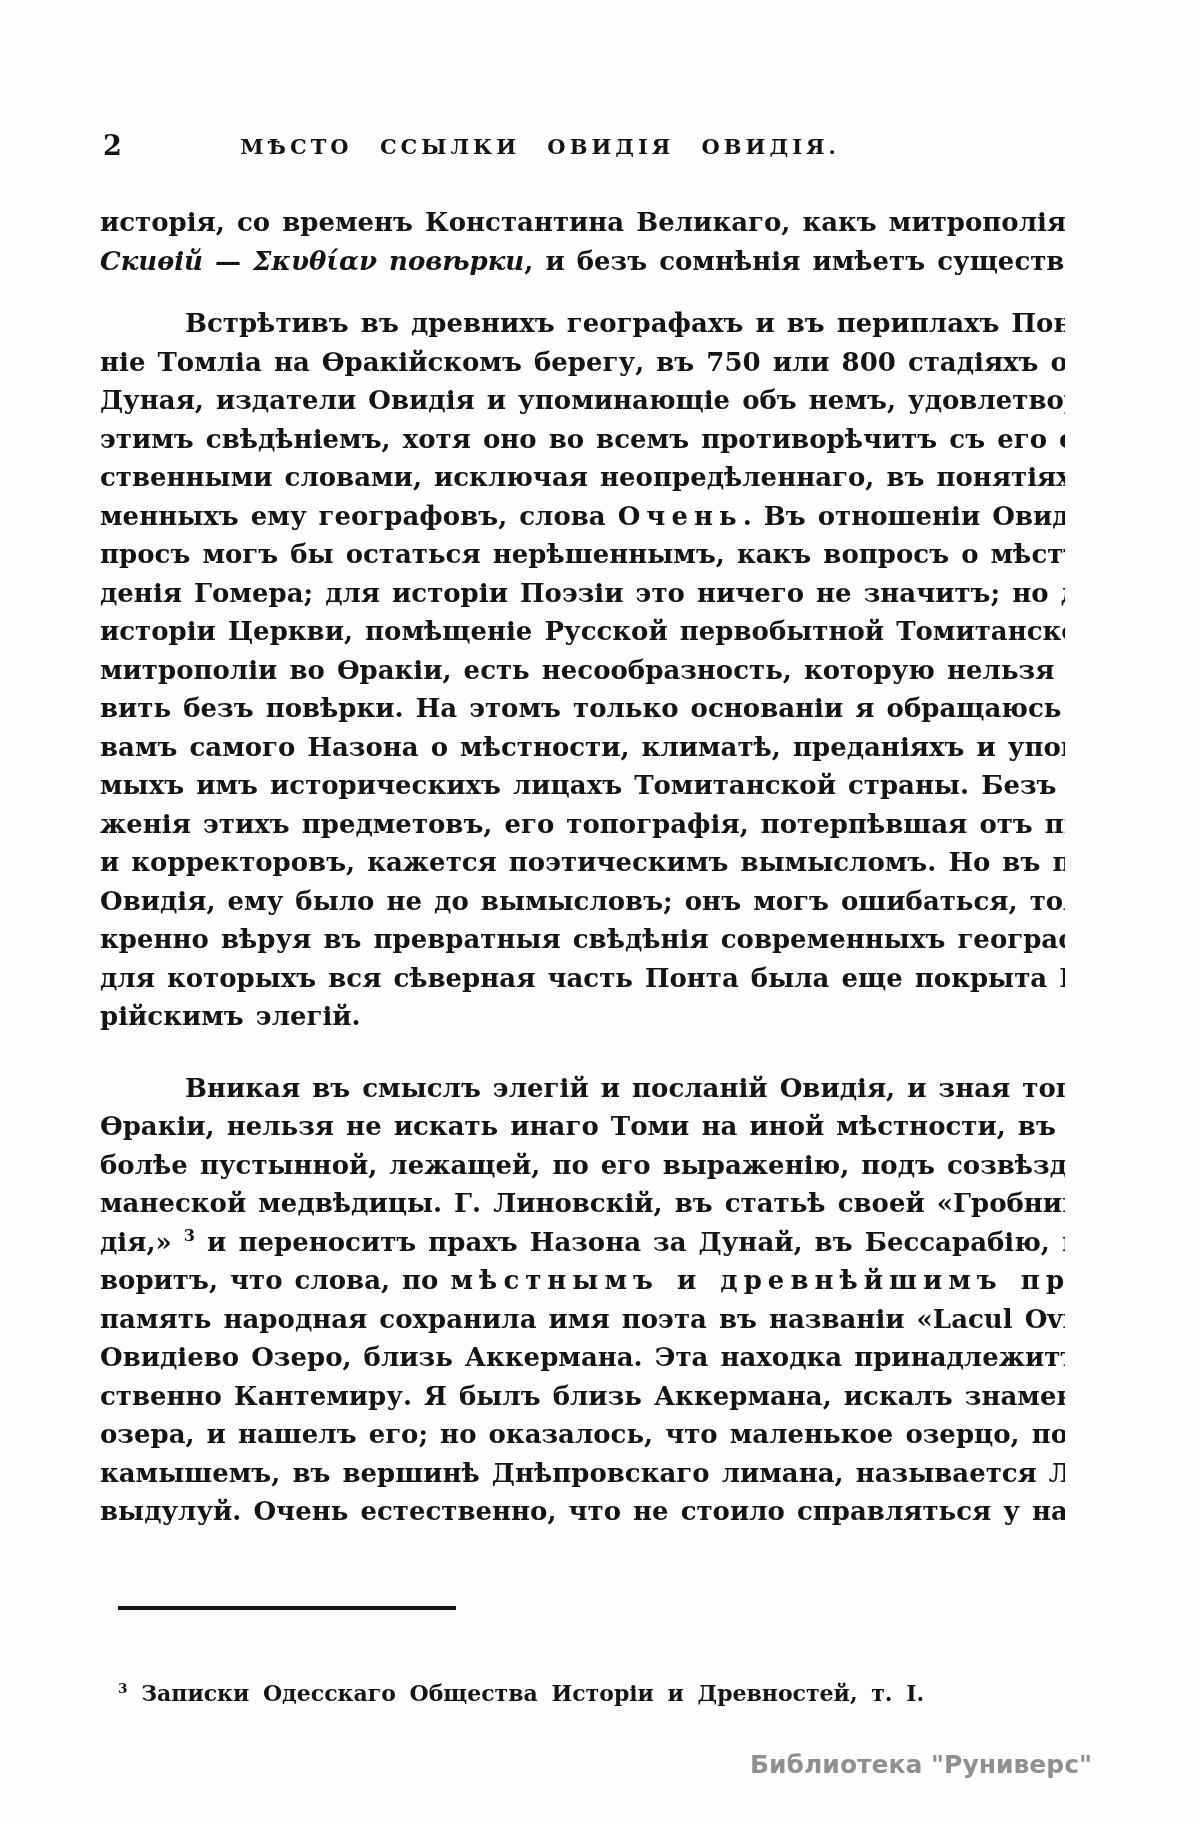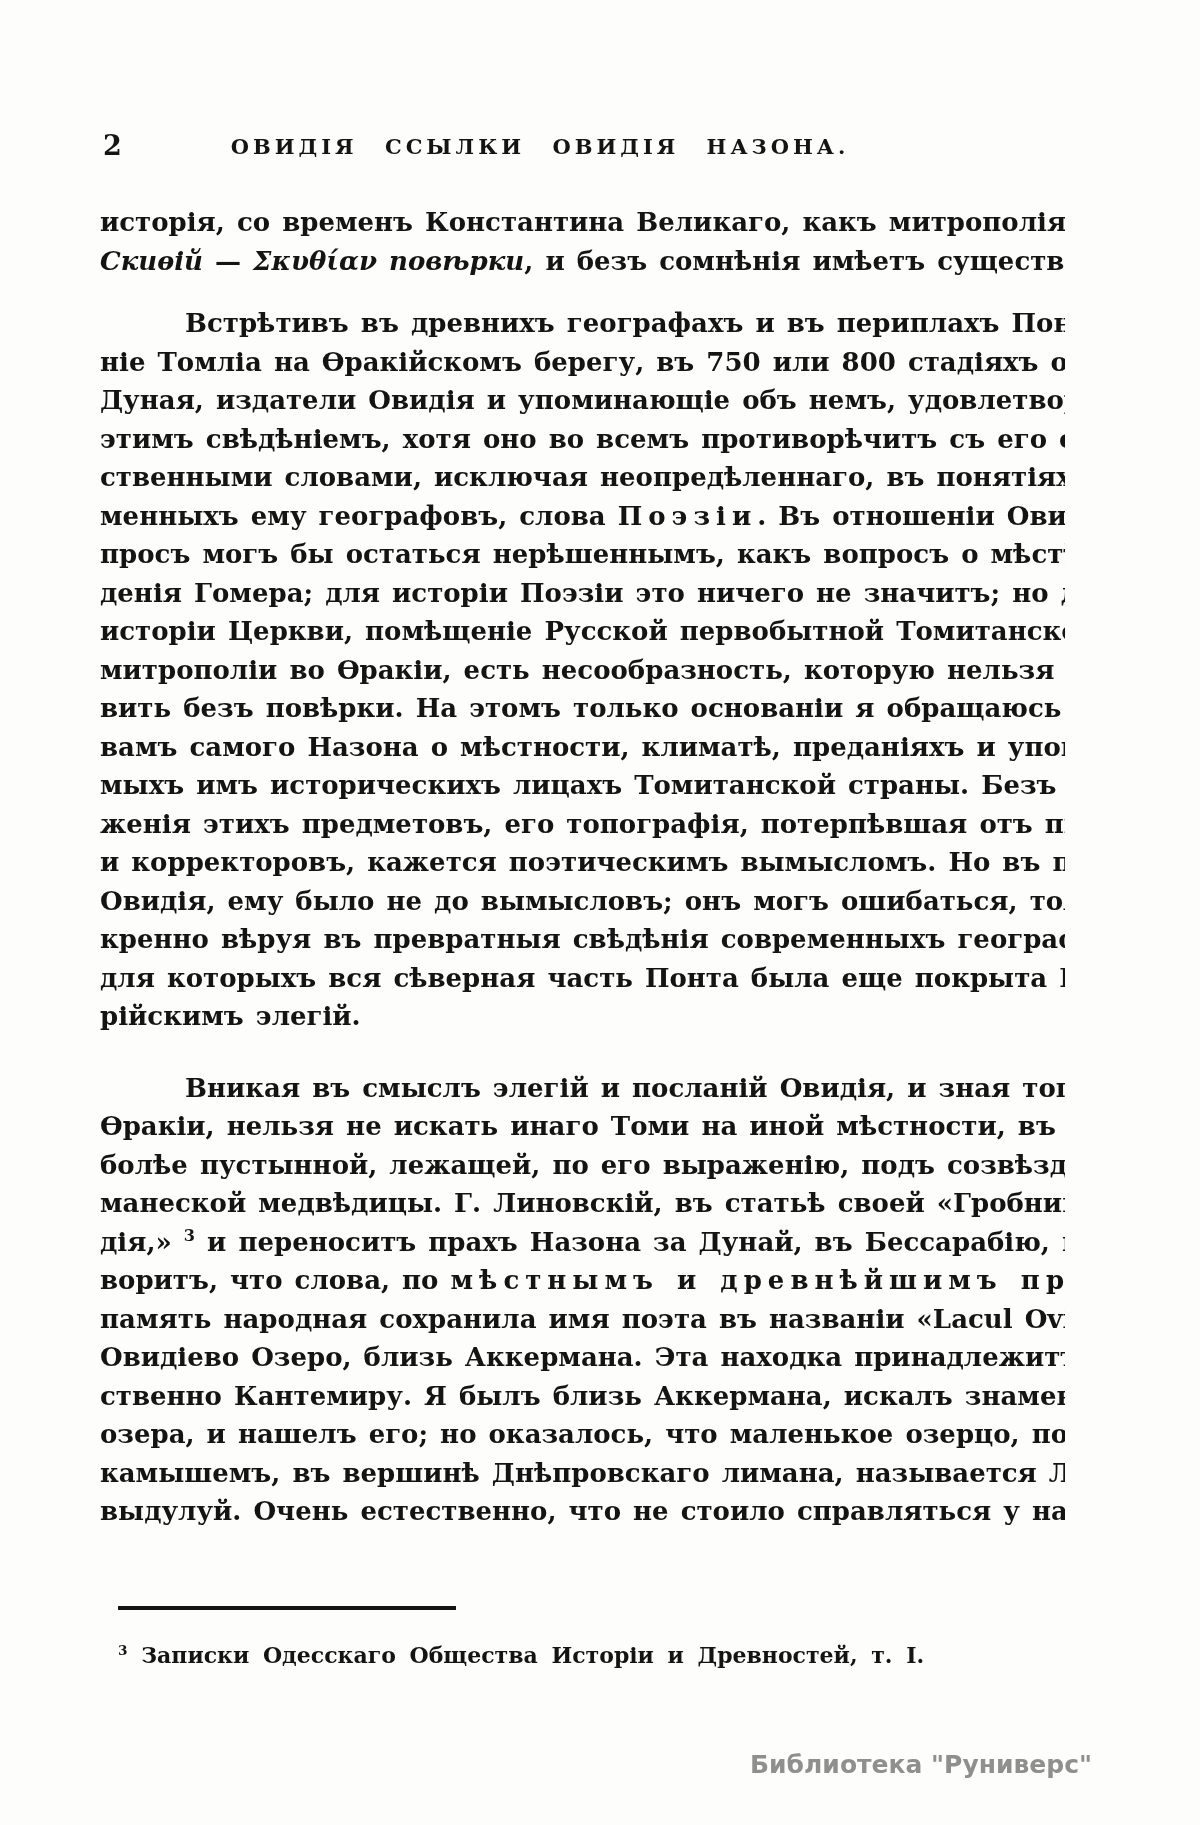--- a/index.html
+++ b/index.html
@@ -37,51 +37,51 @@
   .line.just{text-align:justify;text-align-last:justify;}
   .para.indent .line:first-child{text-indent:85px;}
   .line .i{font-style:italic;margin-top:14px;}
   .line .sp{letter-spacing:6px;}
   .line sup, .footnote sup{font-size:0.62em;vertical-align:super;line-height:0;}
   .footnote-rule{
     position:absolute;left:118px;top:1606px;
     width:338px;height:4px;background:#151515;
   }
   .footnote{
-    position:absolute;left:118px;top:1642px;width:900px;
+    position:absolute;left:118px;top:1680px;width:900px;
     font-size:22px;font-weight:bold;
     word-spacing:6px;
   }
   .watermark{
     position:absolute;top:1750px;right:108px;
     font-family:"DejaVu Sans", sans-serif;
     font-size:25px;font-weight:bold;color:#8f8f8f;
   }
 </style>
 </head>
 <body>
 
 <div class="page">
 
   <span class="pagenum">2</span>
 
-  <div class="runhead">ОВИДІЯ ССЫЛКИ ОВИДІЯ НАЗОНА.</div>
+  <div class="runhead">МѢСТО ССЫЛКИ ОВИДІЯ ОВИДІЯ.</div>
 
   <div class="body-text">
       <div class="para p1">
         <div class="line just"><span>исторія, со временъ Константина Великаго, какъ митрополія </span></div>
         <div class="line just"><span class="i">Скиѳій</span><span> — </span><span class="i">Σκυθίαν повѣрки</span><span>, и безъ сомнѣнія имѣетъ существенное</span></div>
       </div>
       <div class="para p2 indent">
         <div class="line just"><span>Встрѣтивъ въ древнихъ географахъ и въ периплахъ Понта назва-</span></div>
         <div class="line just"><span>ніе Томліа на Ѳракійскомъ берегу, въ 750 или 800 стадіяхъ отъ</span></div>
         <div class="line just"><span>Дуная, издатели Овидія и упоминающіе объ немъ, удовлетворились</span></div>
         <div class="line just"><span>этимъ свѣдѣніемъ, хотя оно во всемъ противорѣчитъ съ его соб-</span></div>
         <div class="line just"><span>ственными словами, исключая неопредѣленнаго, въ понятіяхъ совре-</span></div>
-        <div class="line just"><span>менныхъ ему географовъ, слова </span><span class="sp">Поэзіи</span><span>. Въ отношеніи Овидія, во-</span></div>
+        <div class="line just"><span>менныхъ ему географовъ, слова </span><span class="sp">Очень</span><span>. Въ отношеніи Овидія, во-</span></div>
         <div class="line just"><span>просъ могъ бы остаться нерѣшеннымъ, какъ вопросъ о мѣстѣ рож-</span></div>
         <div class="line just"><span>денія Гомера; для исторіи Поэзіи это ничего не значитъ; но для</span></div>
         <div class="line just"><span>исторіи Церкви, помѣщеніе Русской первобытной Томитанской</span></div>
         <div class="line just"><span>митрополіи во Ѳракіи, есть несообразность, которую нельзя оста-</span></div>
         <div class="line just"><span>вить безъ повѣрки. На этомъ только основаніи я обращаюсь къ сло-</span></div>
         <div class="line just"><span>вамъ самого Назона о мѣстности, климатѣ, преданіяхъ и упоминае-</span></div>
         <div class="line just"><span>мыхъ имъ историческихъ лицахъ Томитанской страны. Безъ сообра-</span></div>
         <div class="line just"><span>женія этихъ предметовъ, его топографія, потерпѣвшая отъ писцовъ</span></div>
         <div class="line just"><span>и корректоровъ, кажется поэтическимъ вымысломъ. Но въ положеніи</span></div>
         <div class="line just"><span>Овидія, ему было не до вымысловъ; онъ могъ ошибаться, только ис-</span></div>

